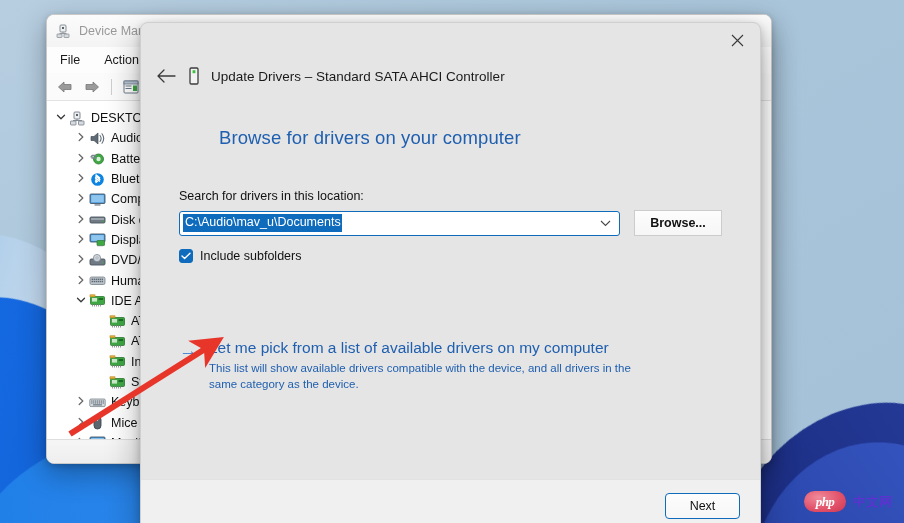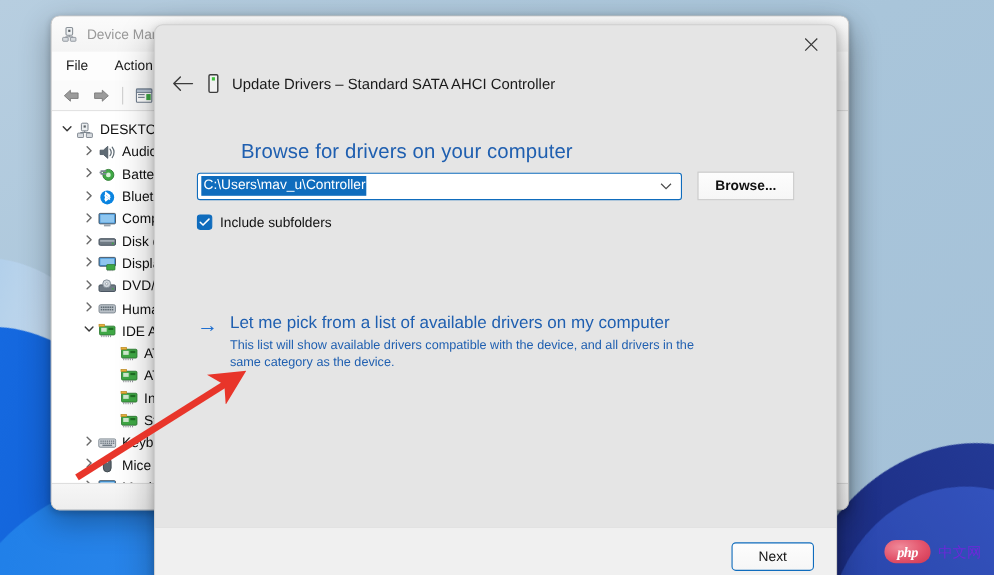--- a/index.html
+++ b/index.html
@@ -583,24 +583,25 @@
           <rect x="5.6" y="3.2" width="2.8" height="3" fill="#3cc13c"></rect>
         </svg>
       </span>
       <span class="hdr-title">Update Drivers – Standard SATA AHCI Controller</span>
     </div>
 
     <div class="dlg-content">
 
       <div class="dlg-h1">Browse for drivers on your computer</div>
 
+      <div class="field-label">Search for drivers in this location:</div>
 
       <div class="row-input">
         <div class="combo">
-          <span class="combo-text">C:\Users\mav_u\Controller</span>
+          <span class="combo-text">C:\Audio\mav_u\Documents</span>
           <span class="combo-caret">
             <svg width="11" height="7" viewBox="0 0 11 7">
                 <path d="M1 1l4.5 4.5L10 1" fill="none" stroke="#4a4a4a" stroke-width="1.1"></path>
               </svg>
           </span>
         </div>
         <div class="browse-btn">Browse...</div>
       </div>
 
       <div class="row-check">

